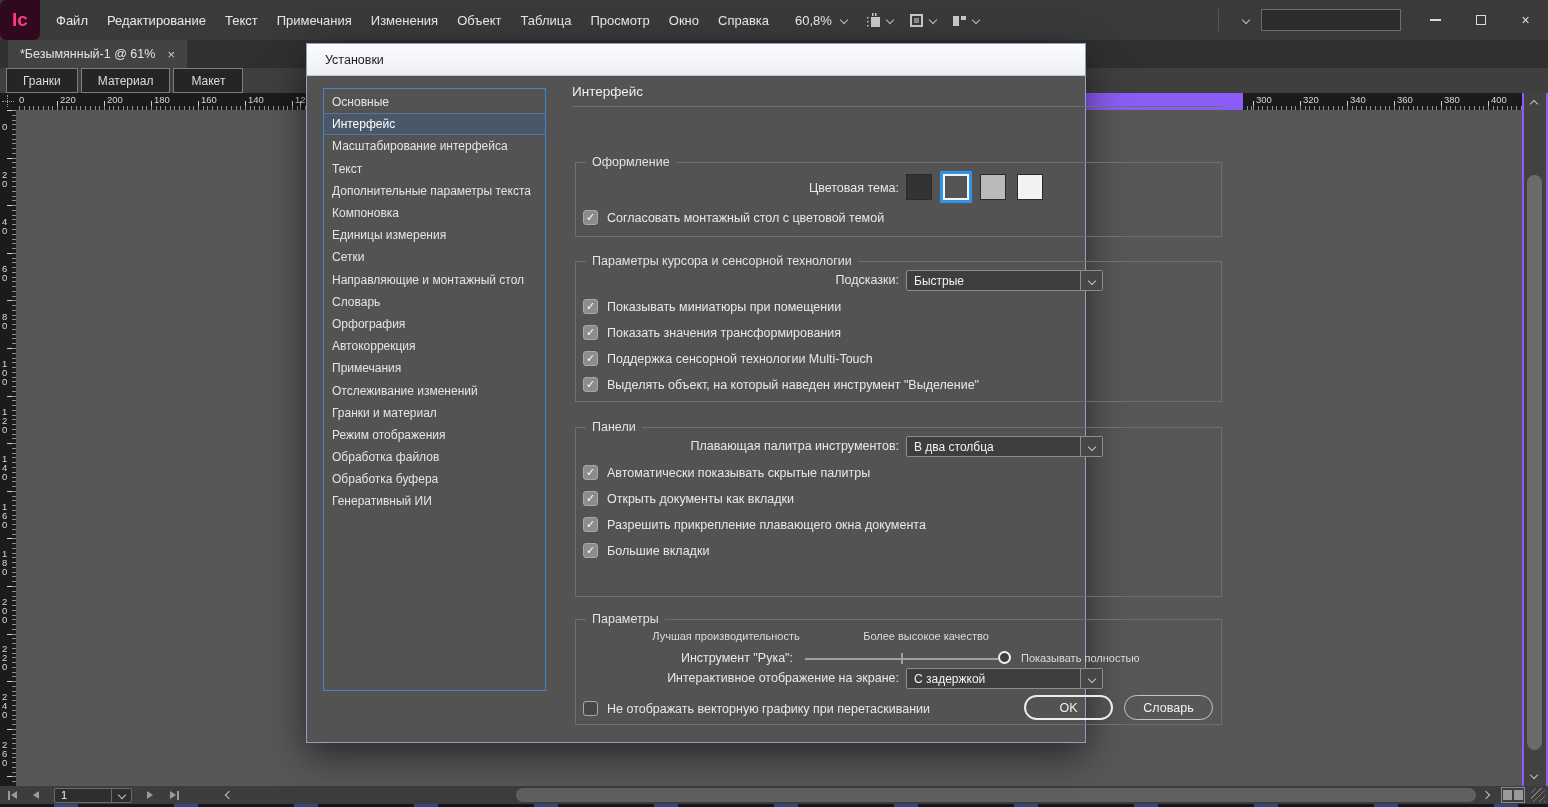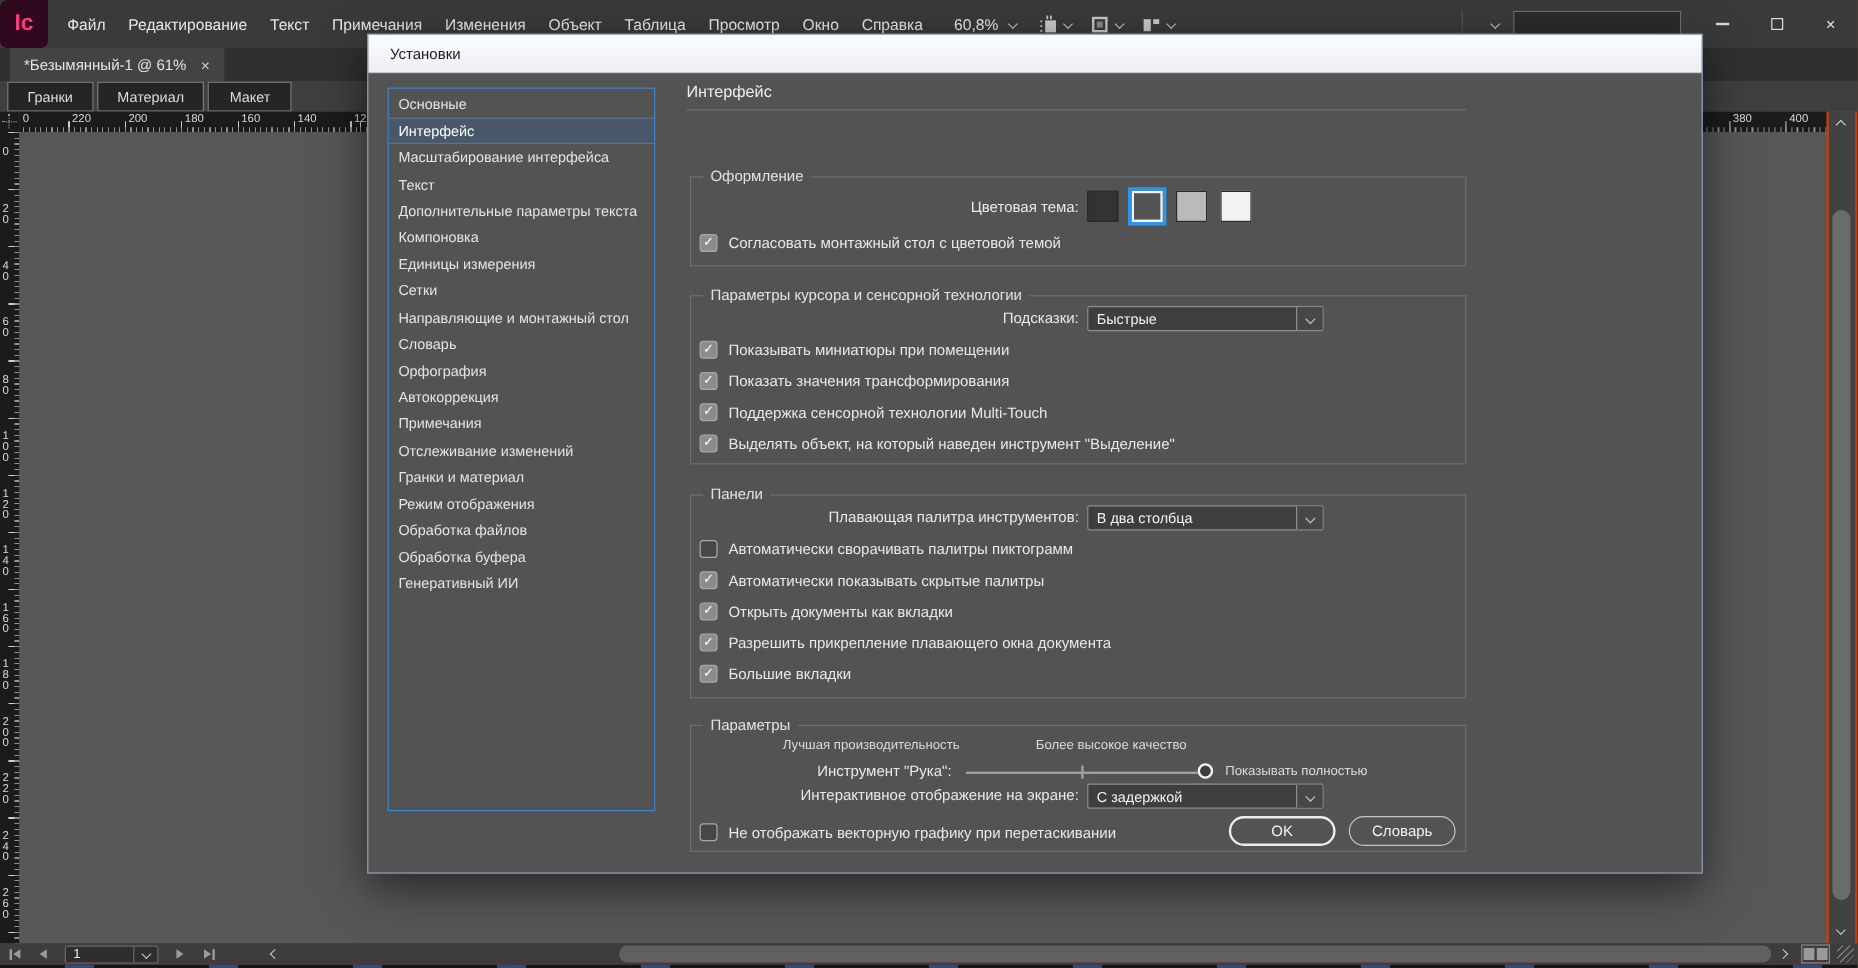--- a/index.html
+++ b/index.html
@@ -1,18 +1,18 @@
 <!DOCTYPE html>
 <html><head>
 <meta charset="utf-8">
 <style>
   * { margin:0; padding:0; box-sizing:border-box; }
   body { font-family:"Liberation Sans", sans-serif; background:#222; }
   .screen { position:relative; width:1548px; height:807px; overflow:hidden;
-            background:#c2410c; font-family:"Liberation Sans", sans-serif; }
+            background:#8b5cf6; font-family:"Liberation Sans", sans-serif; }
 
   
   .menubar { position:absolute; left:0; top:0; width:100%; height:40px;
              background:#3a3a3a; display:flex; align-items:center; }
   .logo { width:40px; height:40px; background:#31091f; color:#ff3a7c;
           font-weight:bold; font-size:19px; display:flex; align-items:center;
           justify-content:center; margin-right:16px; border-radius:6px 0 6px 6px; }
   .menus { display:flex; gap:19px;align-items:flex-end; }
   .menu-item { color:#e8e8e8; font-size:13px; cursor:default; white-space:nowrap; }
   .zoomctl { display:flex; align-items:center; gap:9px; margin-left:26px; color:#e8e8e8; font-size:13px; }
@@ -88,21 +88,21 @@
   .hs-arrow { position:absolute; top:6px; }
   .spreadbtn { width:24px; height:16px; border:1px solid #8a8a8a; margin:0 6px 0 10px; display:flex; }
   .spreadbtn i { flex:1; background:#9a9a9a; margin:2px 1px; }
   .grip { width:14px; height:14px; margin-right:3px;
           background:repeating-linear-gradient(135deg, transparent 0 3px, #777 3px 4px); }
   .taskbar-sliver { position:absolute; left:0; top:804px; width:100%; height:3px; background:#14171c; }
   .taskbar-sliver::after { content:""; position:absolute; inset:0;
           background:repeating-linear-gradient(90deg, transparent 0 54px, #33569b 54px 78px, transparent 78px 120px); opacity:.8; }
 
   
-  .dialog { position:absolute; left:306px; top:28px; width:1113px; height:700px; background:#535353;
+  .dialog { position:absolute; left:306px; top:43px; width:780px; height:700px; background:#535353;
             border:1px solid #8ea2bc; box-shadow:0 12px 36px rgba(0,0,0,.55); z-index:10; }
   .dlg-title { height:32px; background:linear-gradient(#fbfcfe,#edeff3); color:#1c1c1c; font-size:12.5px;
                display:flex; align-items:center; padding-left:18px; border-bottom:1px solid #c2c6cd; }
   .dlg-body { position:relative; width:100%; height:667px; }
   .dlg-sidebar { position:absolute; left:16px; top:12px; width:223px; height:603px;
                  border:1px solid #3f85d0; padding-top:2px; }
   .sb-item { height:22.2px; display:flex; align-items:center; padding-left:8px;
              color:#e4e4e4; font-size:12px; white-space:nowrap; }
   .sb-item.sel { background:#48586a; color:#fff; border-top:1px solid #5d7purple; }
   .sb-item.sel { border-top:1px solid #5d7490; border-bottom:1px solid #5d7490; }
@@ -399,24 +399,20 @@
           <span class="gtitle">Панели</span>
           <span class="rowlabel dd">Плавающая палитра инструментов:</span>
           <div class="dropdown">
             <span class="val">В два столбца</span>
             <span class="ddbtn">
                 <span class="chev"></span>
               </span>
           </div>
           <div class="checklist">
               <div class="cbrow">
-                <span class="cb"></span>
-                <span class="cblabel">Автоматически сворачивать палитры пиктограмм</span>
-              </div>
-              <div class="cbrow">
                 <span class="cb checked">✓</span>
                 <span class="cblabel">Автоматически показывать скрытые палитры</span>
               </div>
               <div class="cbrow">
                 <span class="cb checked">✓</span>
                 <span class="cblabel">Открыть документы как вкладки</span>
               </div>
               <div class="cbrow">
                 <span class="cb checked">✓</span>
                 <span class="cblabel">Разрешить прикрепление плавающего окна документа</span>

